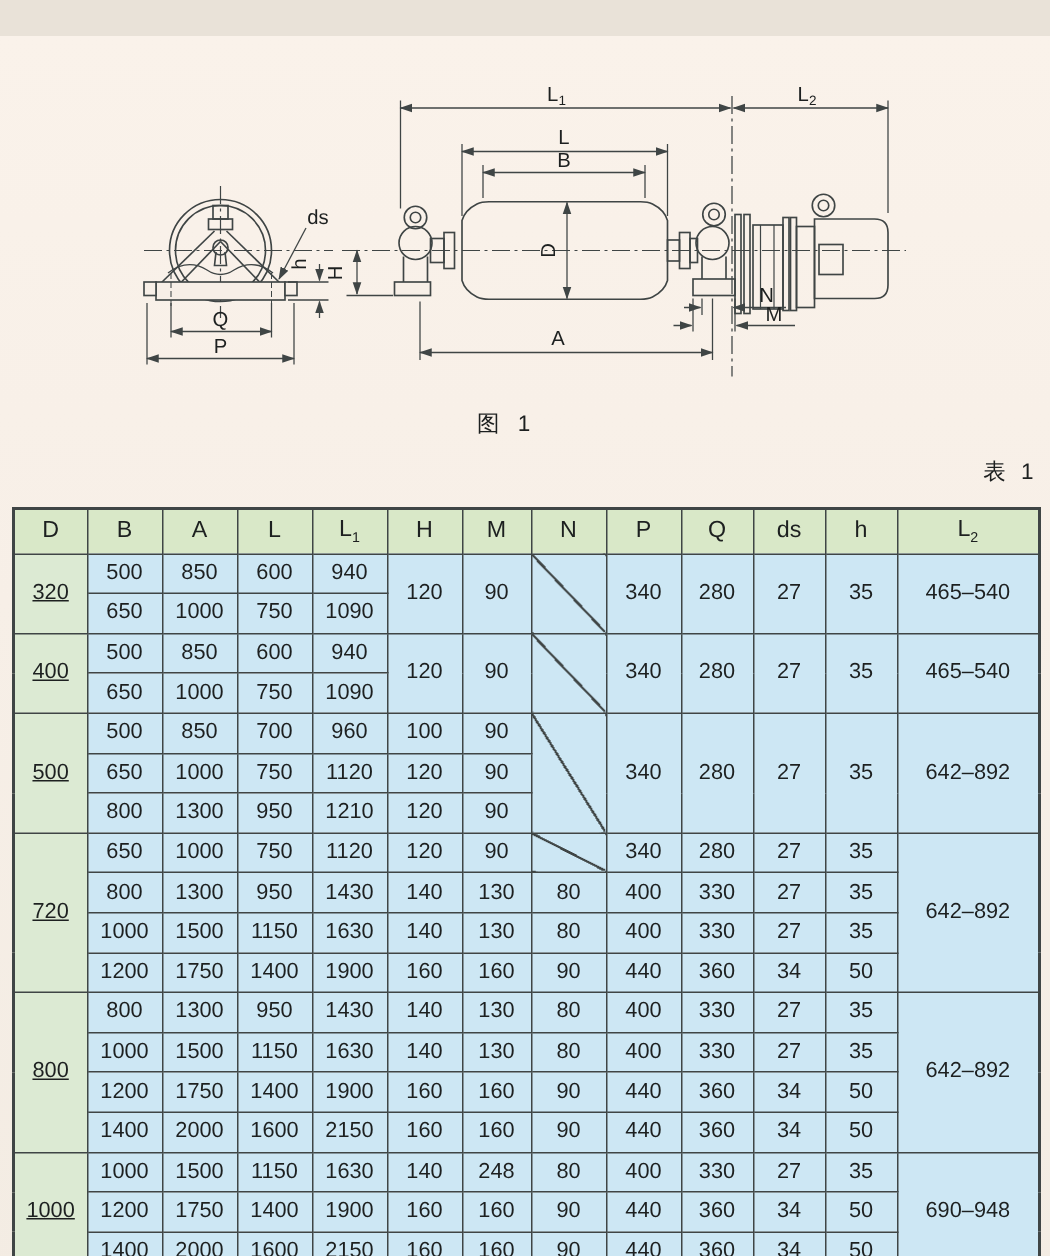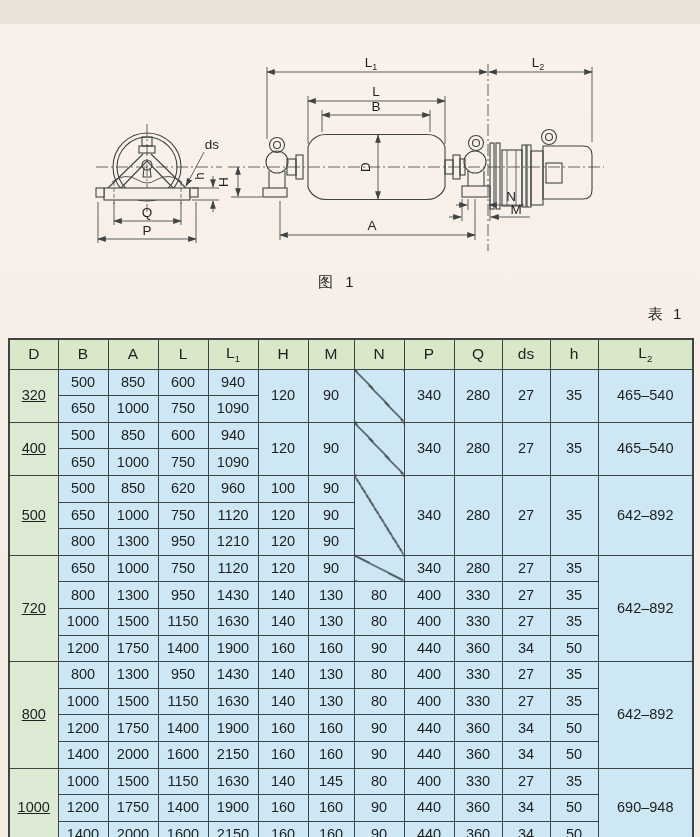--- a/index.html
+++ b/index.html
@@ -18,21 +18,21 @@
     background:linear-gradient(180deg,#faf2ea 0%,var(--page-bg) 45%,#f3ece3 100%);
     margin-top:24px;
   }
   .drawing{position:absolute;left:0;top:0;}
   .fig-caption{
     position:absolute;left:318px;top:249px;width:60px;
     font-size:15px;color:var(--ink);letter-spacing:4px;text-align:left;
   }
   .table-caption{
     position:absolute;left:640px;top:281px;width:52px;
-    font-size:15px;color:var(--ink);letter-spacing:3px;text-align:center;
+    font-size:15px;color:var(--ink);letter-spacing:3px;text-align:right;
   }
   table.spec{
     position:absolute;left:8px;top:314px;width:684px;height:511px;
     border-collapse:collapse;table-layout:fixed;
     font-size:14.5px;color:var(--ink);
   }
   table.spec th,table.spec td{
     border:1.4px solid var(--line);
     text-align:center;vertical-align:middle;
     padding:0;line-height:1.05;
@@ -279,21 +279,21 @@
         <tr>
           <td>650</td>
           <td>1000</td>
           <td>750</td>
           <td>1090</td>
         </tr>
         <tr>
           <td rowspan="3" class="dcol">500</td>
           <td>500</td>
           <td>850</td>
-          <td>620</td>
+          <td>700</td>
           <td>960</td>
           <td>100</td>
           <td>90</td>
           <td rowspan="3" class="slash"></td>
           <td rowspan="3">340</td>
           <td rowspan="3">280</td>
           <td rowspan="3">27</td>
           <td rowspan="3">35</td>
           <td rowspan="3">642–892</td>
         </tr>
@@ -421,21 +421,21 @@
           <td>34</td>
           <td>50</td>
         </tr>
         <tr>
           <td rowspan="3" class="dcol">1000</td>
           <td>1000</td>
           <td>1500</td>
           <td>1150</td>
           <td>1630</td>
           <td>140</td>
-          <td>145</td>
+          <td>248</td>
           <td>80</td>
           <td>400</td>
           <td>330</td>
           <td>27</td>
           <td>35</td>
           <td rowspan="3">690–948</td>
         </tr>
         <tr>
           <td>1200</td>
           <td>1750</td>

